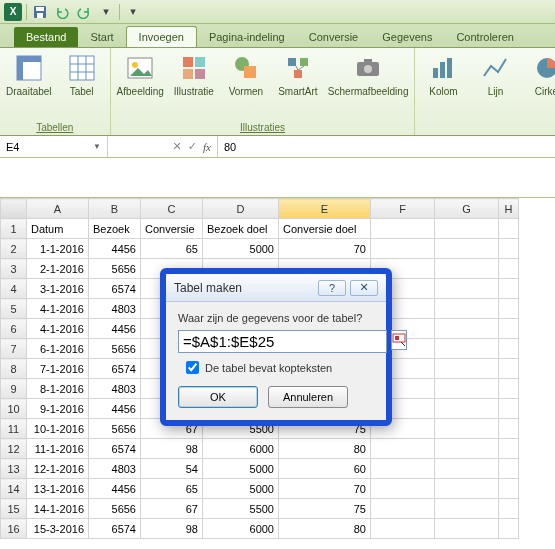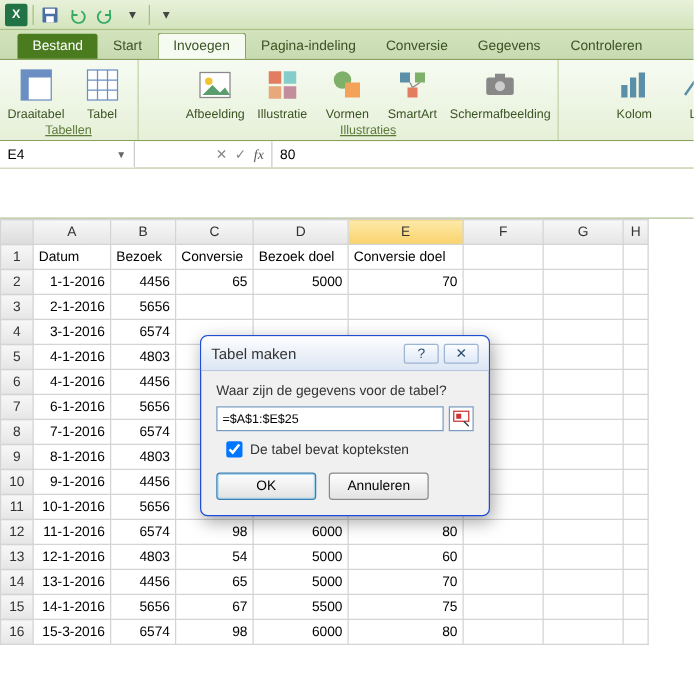--- a/index.html
+++ b/index.html
@@ -11,21 +11,21 @@
   .qat .q { width: 18px; height: 18px; display: flex; align-items: center; justify-content: center; color: #444; }
   .qat .sep { width: 1px; height: 16px; background: #a7bf82; }
 
   
   .tabs { height: 24px; background: linear-gradient(#d3e4bd,#c7dab0); display: flex; align-items: flex-end; padding-left: 12px; border-bottom: 1px solid #8ba05e; }
   .tab { padding: 4px 12px; color: #3b5323; cursor: default; }
   .tab.file { background: #4a7c1f; color: #fff; border-radius: 2px 2px 0 0; margin-left: 2px; }
   .tab.active { background: #f6fbf2; border: 1px solid #8ba05e; border-bottom: none; border-radius: 3px 3px 0 0; color: #3b5323; }
 
   
-  .ribbon { height: 65px; background: linear-gradient(#f6fbf2,#e6f0d8); border-bottom: 1px solid #8ba05e; display: flex; gap: 32px; }
+  .ribbon { height: 88px; background: linear-gradient(#f6fbf2,#e6f0d8); border-bottom: 1px solid #8ba05e; display: flex; }
   .group { border-right: 1px solid #c2d4a6; padding: 4px 6px 2px 6px; display: flex; flex-direction: column; justify-content: space-between; }
   .group-items { display: flex; gap: 8px; }
   .rbtn { display: flex; flex-direction: column; align-items: center; gap: 2px; min-width: 44px; cursor: default; }
   .rbtn .ic { width: 32px; height: 32px; display: flex; align-items: center; justify-content: center; }
   .rbtn .lbl { font-size: 10px; color: #3b5323; text-align: center; line-height: 1.1; }
   .group-label { font-size: 10px; color: #5c7a3a; text-align: center; margin-top: 2px; text-decoration: underline; }
 
   
   svg { display: block; }
 
@@ -46,28 +46,28 @@
   .grid thead th { background: linear-gradient(#f7f7f7,#e6e6e6); color: #333; font-weight: normal; text-align: center; }
   .grid thead th.corner { background: linear-gradient(#f0f0f0,#dcdcdc); width: 26px; }
   .grid thead th.csel { background: linear-gradient(#fde9a9,#f9d36b); }
   .grid tbody th { background: linear-gradient(#f7f7f7,#e6e6e6); text-align: center; font-weight: normal; width: 26px; color:#333; }
   .grid td { padding: 0 4px; background: #fff; }
   .grid td.r { text-align: right; }
   .grid td.l { text-align: left; }
   .colA{width:62px}.colB{width:52px}.colC{width:62px}.colD{width:76px}.colE{width:92px}.colF{width:64px}.colG{width:64px}.colH{width:20px}
 
   
-  .dialog { position: absolute; left: 160px; top: 268px; width: 232px; background: #f0f0f0; border: 1px solid #1d4ed8; border-radius: 6px; box-shadow: 2px 4px 14px rgba(0,0,0,.35); }
+  .dialog { position: absolute; left: 160px; top: 268px; width: 232px; background: #f0f0f0; border: 6px solid #1d4ed8; border-radius: 6px; box-shadow: 2px 4px 14px rgba(0,0,0,.35); }
   .dlg-title { height: 28px; background: linear-gradient(#fdfdfe,#dce6f4); border-bottom: 1px solid #b7c7de; border-radius: 6px 6px 0 0; display: flex; align-items: center; padding: 0 8px; font-size: 12px; color:#333; }
   .dlg-title .tbtns { margin-left: auto; display: flex; gap: 4px; }
   .tbtn { width: 28px; height: 16px; border: 1px solid #9fb4d1; border-radius: 2px; background: linear-gradient(#fafcff,#dfe9f6); display:flex;align-items:center;justify-content:center; font-size:11px; color:#31506e;}
   .dlg-body { padding: 10px 12px 12px 12px; font-size: 11px; color:#333; }
   .dlg-body .q { margin-bottom: 6px; }
   .range-row { display:flex; gap:4px; margin-bottom:8px; }
-  .range-row input { flex:1; border:1px solid #7a9ac0; padding:2px 4px; font-size:10px; background:#fff; }
+  .range-row input { flex:1; border:1px solid #7a9ac0; padding:2px 4px; font-size:15px; background:#fff; }
   .range-row .pick { width:20px; height:20px; border:1px solid #7a9ac0; background:#fff; display:flex;align-items:center;justify-content:center; }
   .chk-row { display:flex; align-items:center; gap:6px; margin-bottom:12px; padding-left:8px;}
   .dlg-btns { display:flex; justify-content:flex-start; gap:10px; }
   .dlg-btns button { width:80px; height:22px; border:1px solid #8a8a8a; border-radius:3px; background:linear-gradient(#fdfdfd,#e3e3e3); font-size:11px; }
   .dlg-btns button.primary { border:1px solid #3c7fb1; box-shadow: 0 0 0 1px #a8d8f0 inset; }
 </style>
 </head>
 <body>
 
 <div class="qat">

